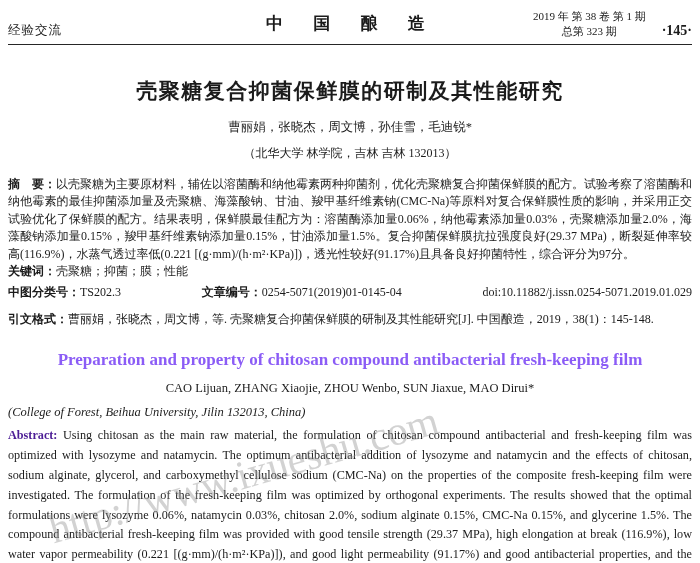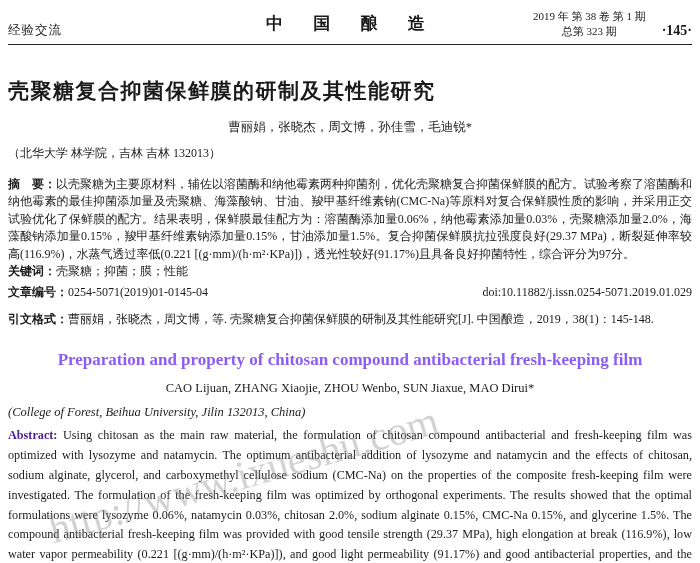--- a/index.html
+++ b/index.html
@@ -19,25 +19,25 @@
   .hd-center{
     flex:1;text-align:center;font-weight:bold;font-size:17px;
     letter-spacing:13px;margin-right:-13px;padding-bottom:4px;
   }
   .hd-right{display:flex;align-items:flex-end;gap:16px;}
   .hd-issue{font-size:11px;line-height:15px;text-align:center;white-space:nowrap;}
   .hd-pageno{font-size:14px;font-weight:600;line-height:16px;white-space:nowrap;}
 
   
   .zh-title{
-    margin:34px 0 0;font-size:21px;font-weight:700;
+    margin:34px 0 0;text-align:center;font-size:21px;font-weight:700;
     letter-spacing:1.5px;line-height:25px;
   }
   .zh-authors{margin-top:15px;text-align:center;font-size:12.5px;line-height:16px;}
-  .zh-affil{margin-top:10px;text-align:left;font-size:12px;line-height:16px;}
+  .zh-affil{margin-top:10px;text-align:center;font-size:12px;line-height:16px;}
 
   .zh-abstract{margin:15px 0 0;font-size:12px;line-height:17.4px;text-align:justify;}
   .zh-keywords{margin:0;font-size:12px;line-height:17.4px;}
 
   .meta-line{
     display:flex;justify-content:space-between;align-items:baseline;
     margin-top:4px;font-size:12px;line-height:17px;
   }
   .cite-line{font-size:12px;line-height:17px;margin-top:10px;}
 
@@ -82,20 +82,21 @@
   </div>
 
   <h1 class="zh-title">壳聚糖复合抑菌保鲜膜的研制及其性能研究</h1>
   <div class="zh-authors">曹丽娟，张晓杰，周文博，孙佳雪，毛迪锐*</div>
   <div class="zh-affil">（北华大学 林学院，吉林 吉林 132013）</div>
 
   <p class="zh-abstract"><span class="b">摘　要：</span><span>以壳聚糖为主要原材料，辅佐以溶菌酶和纳他霉素两种抑菌剂，优化壳聚糖复合抑菌保鲜膜的配方。试验考察了溶菌酶和纳他霉素的最佳抑菌添加量及壳聚糖、海藻酸钠、甘油、羧甲基纤维素钠(CMC-Na)等原料对复合保鲜膜性质的影响，并采用正交试验优化了保鲜膜的配方。结果表明，保鲜膜最佳配方为：溶菌酶添加量0.06%，纳他霉素添加量0.03%，壳聚糖添加量2.0%，海藻酸钠添加量0.15%，羧甲基纤维素钠添加量0.15%，甘油添加量1.5%。复合抑菌保鲜膜抗拉强度良好(29.37 MPa)，断裂延伸率较高(116.9%)，水蒸气透过率低(0.221 [(g·mm)/(h·m²·KPa)])，透光性较好(91.17%)且具备良好抑菌特性，综合评分为97分。</span></p>
   <p class="zh-keywords"><span class="b">关键词：</span><span>壳聚糖；抑菌；膜；性能</span></p>
 
   <div class="meta-line">
+    <span><span class="b">中图分类号：</span><span>TS202.3</span></span>
     <span><span class="b">文章编号：</span><span>0254-5071(2019)01-0145-04</span></span>
     <span>doi:10.11882/j.issn.0254-5071.2019.01.029</span>
   </div>
 
   <div class="cite-line"><span class="b">引文格式：</span><span>曹丽娟，张晓杰，周文博，等. 壳聚糖复合抑菌保鲜膜的研制及其性能研究[J]. 中国酿造，2019，38(1)：145-148.</span></div>
 
   <h2 class="en-title">Preparation and property of chitosan compound antibacterial fresh-keeping film</h2>
   <div class="en-authors">CAO Lijuan, ZHANG Xiaojie, ZHOU Wenbo, SUN Jiaxue, MAO Dirui*</div>
   <div class="en-affil">(College of Forest, Beihua University, Jilin 132013, China)</div>
 

